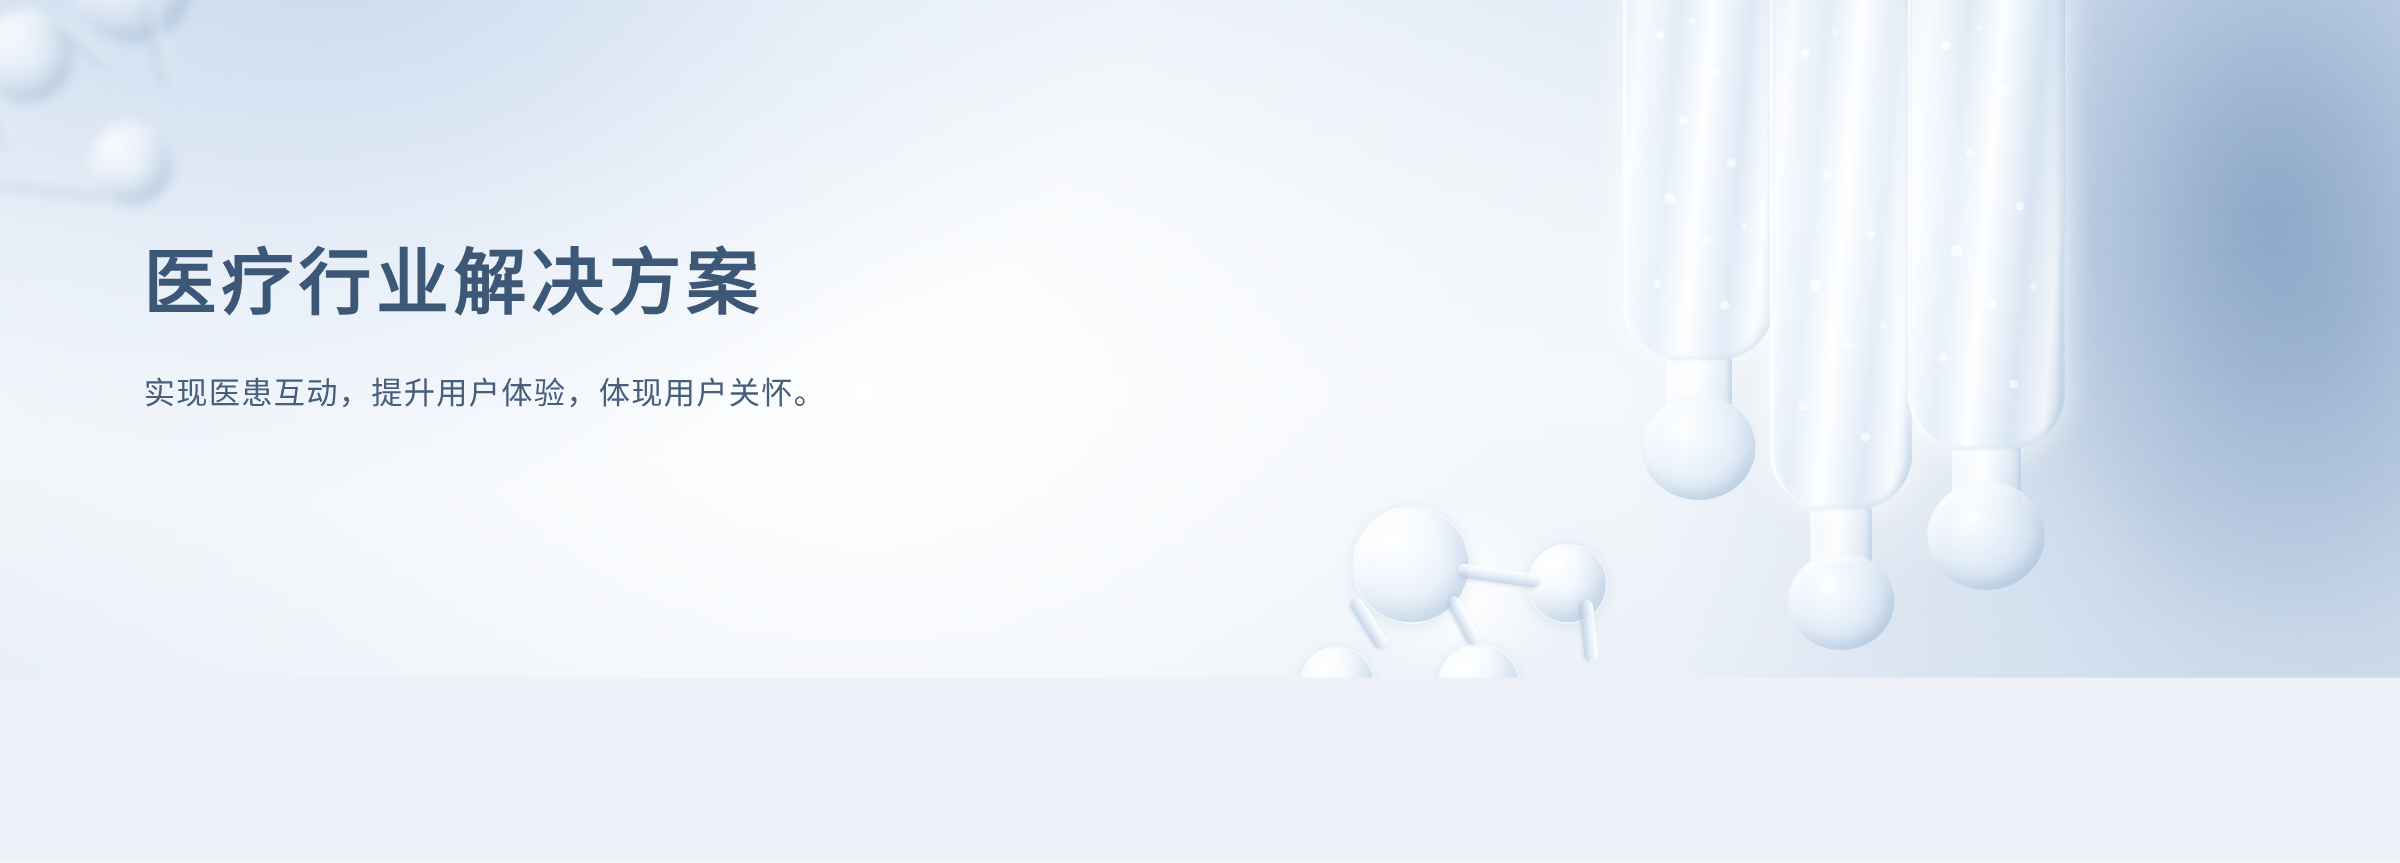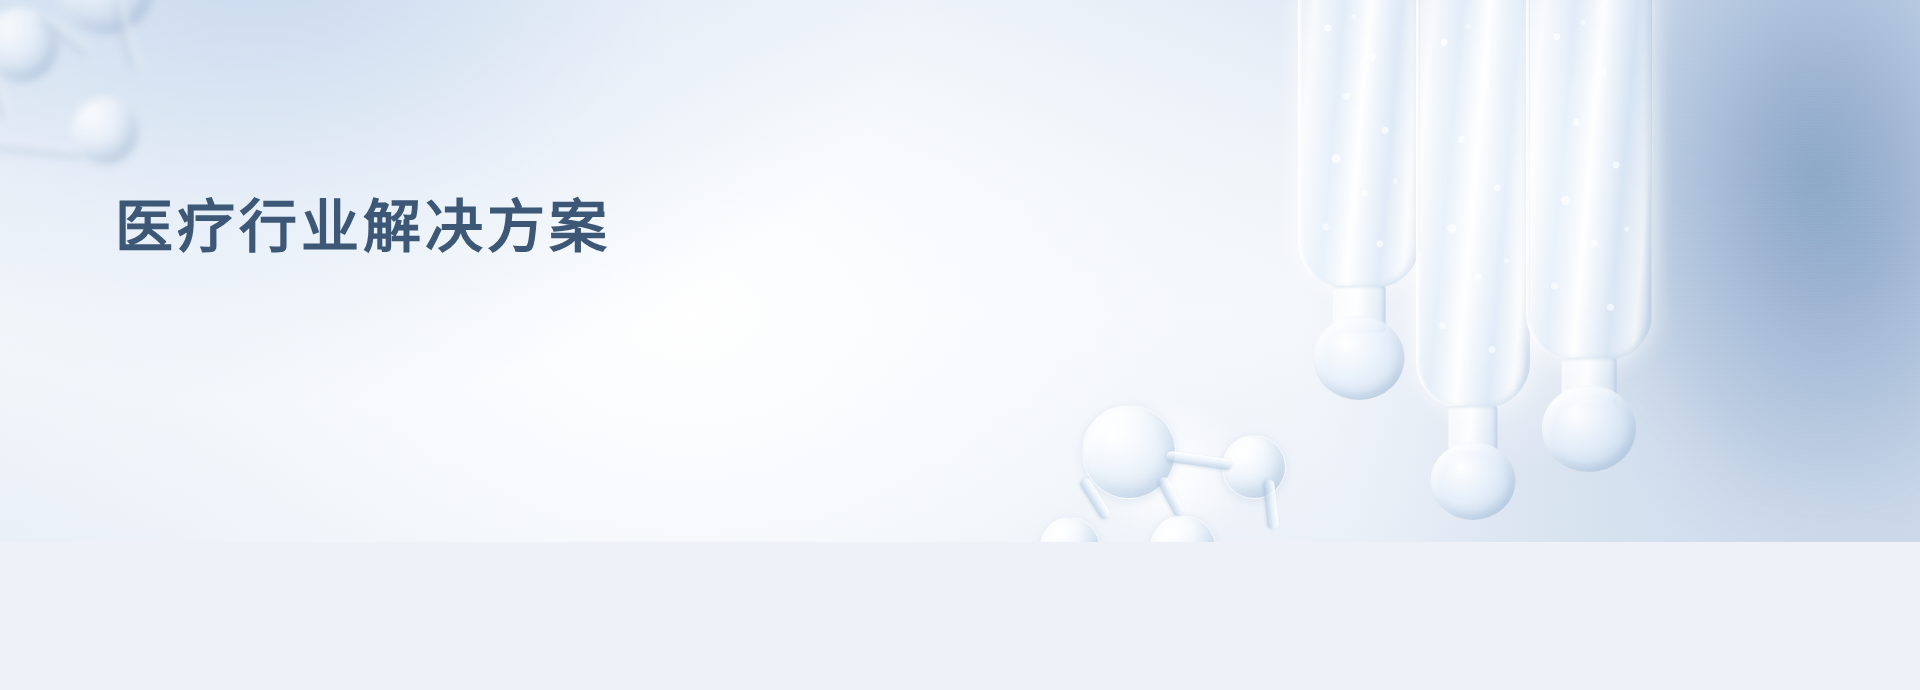--- a/index.html
+++ b/index.html
@@ -228,15 +228,16 @@
       <div class="bond" style="left:82px;top:76px;width:40px;transform:rotate(2deg);"></div>
       <div class="bond" style="left:50px;top:92px;width:44px;transform:rotate(72deg);"></div>
       <div class="bond" style="left:140px;top:114px;width:42px;transform:rotate(44deg);"></div>
     </div>
 
     <div class="grain"></div>
   </div>
 
   <div class="content">
     <h1 class="hero-title">医疗行业解决方案</h1>
+    <p class="hero-subtitle">实现医患互动，提升用户体验，体现用户关怀。</p>
   </div>
 
 </div>
 
 </body></html>

